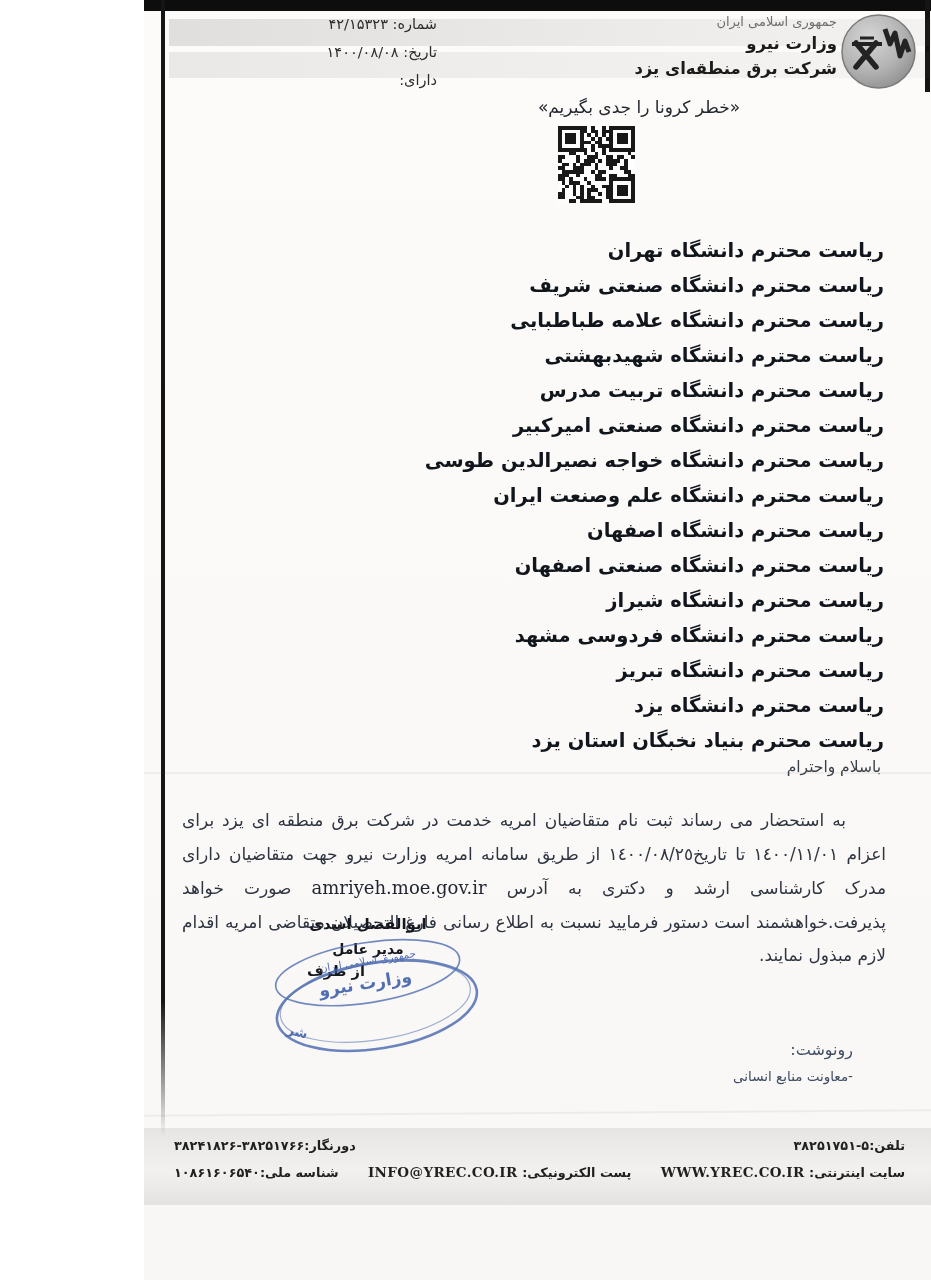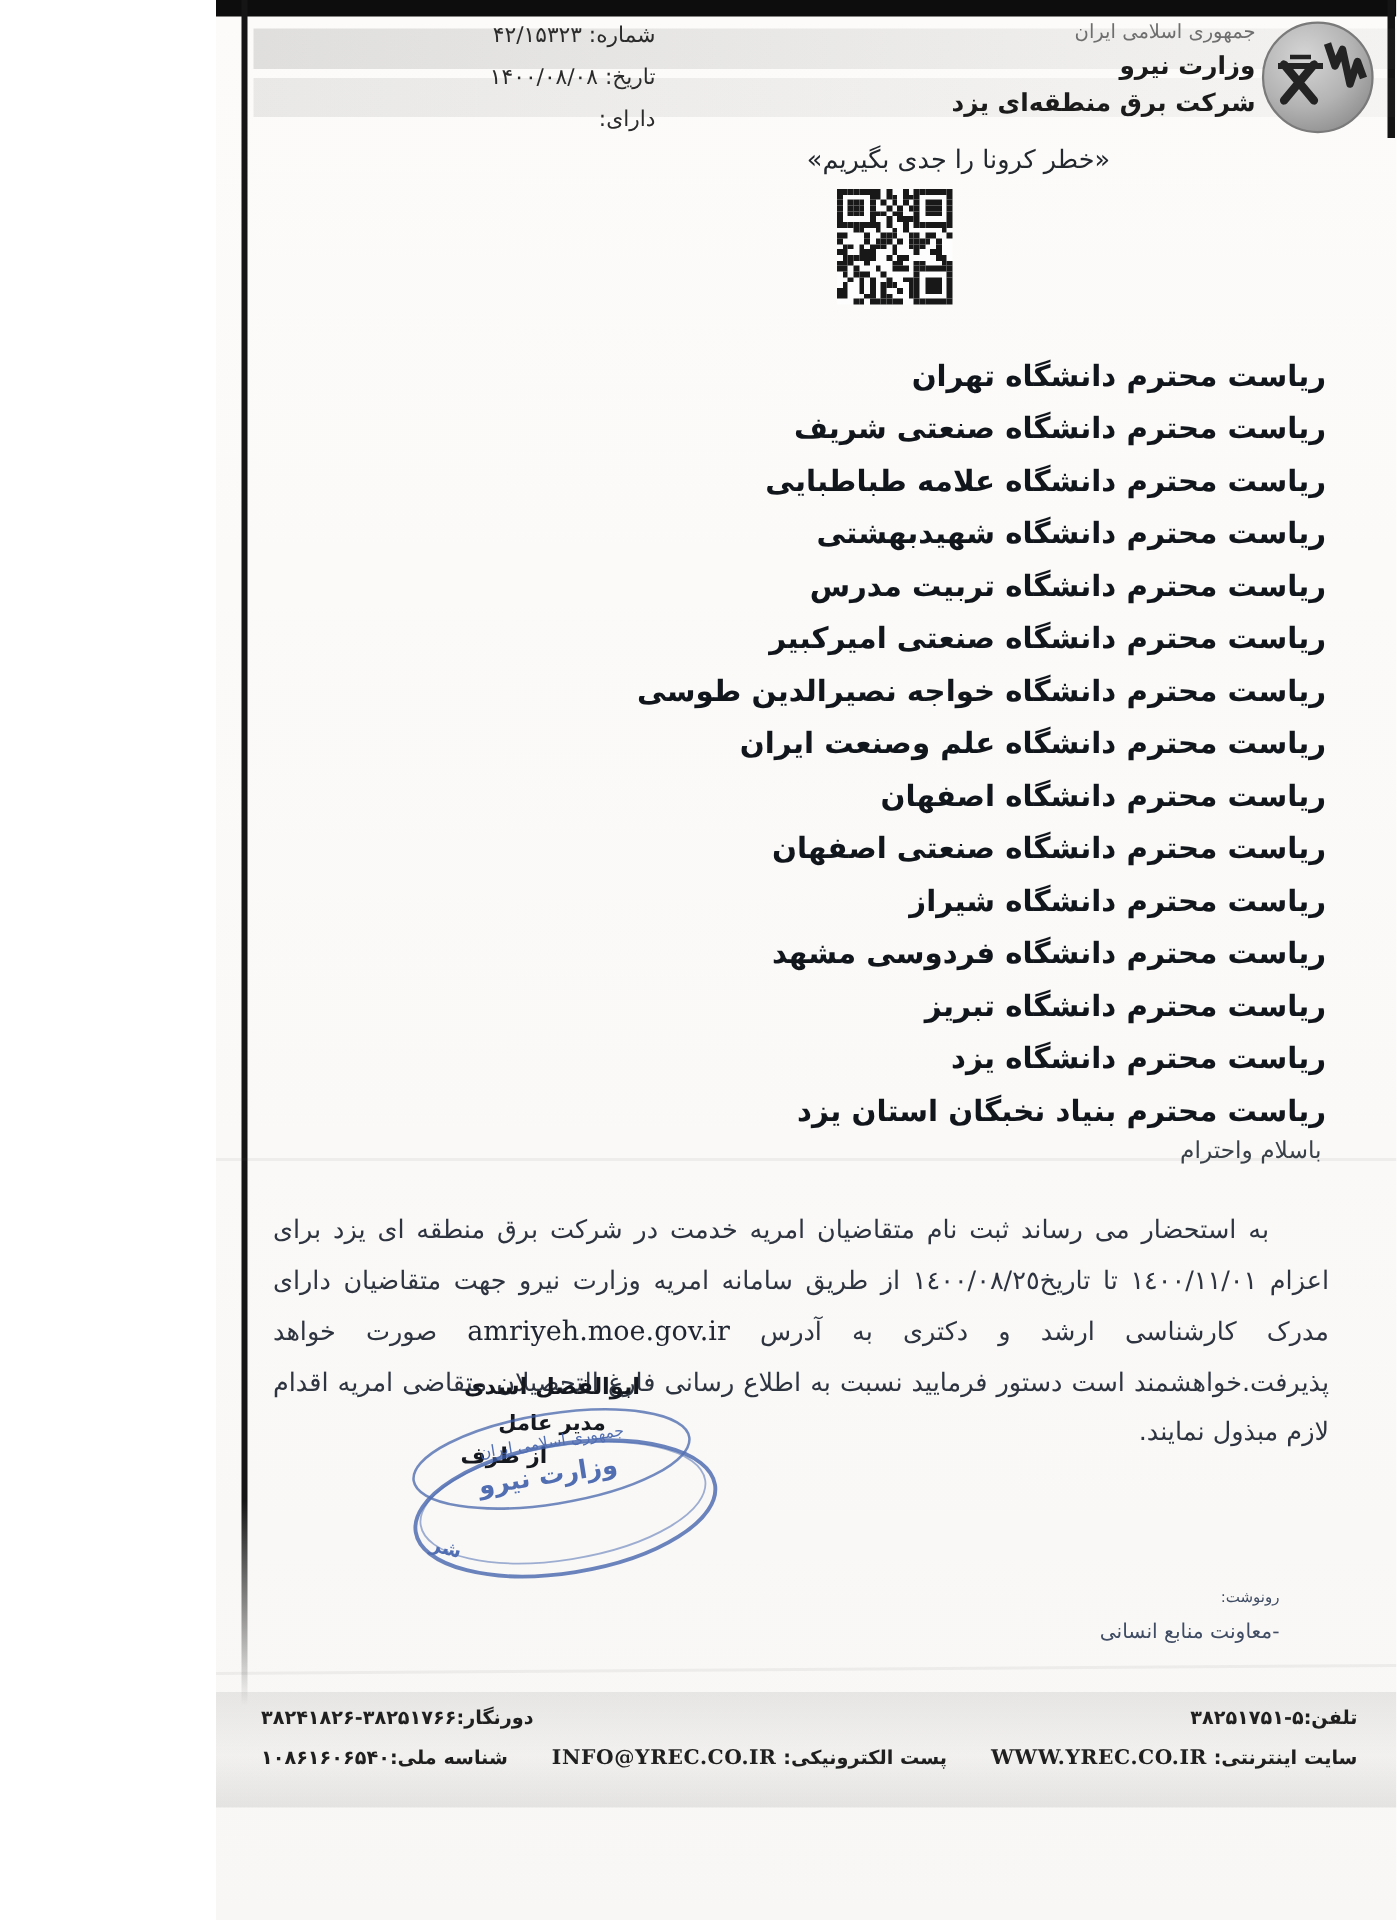--- a/index.html
+++ b/index.html
@@ -48,21 +48,21 @@
   
   .sig-name{position:absolute;left:165px;top:915px;width:118px;text-align:center;
             font-weight:bold;font-size:15px;color:#15181e;}
   .sig-title{position:absolute;left:178px;top:941px;width:92px;text-align:center;
              font-weight:bold;font-size:14px;color:#15181e;}
   .on-behalf{position:absolute;left:163px;top:963px;font-weight:bold;font-size:14.5px;color:#15181e;}
   .stamp{position:absolute;left:118px;top:924px;opacity:.88;}
   .stamp text{font-family:"DejaVu Sans",sans-serif;fill:var(--stamp-blue);}
   
   .cc{position:absolute;right:78px;top:1040px;text-align:right;color:#3f4c63;}
-  .cc .cc-label{font-size:10px;margin-top:20px;}
+  .cc .cc-label{font-size:16px;}
   .cc .cc-item{font-size:13.5px;margin-top:9px;}
   
   .footer-band{position:absolute;left:0;right:0;top:1128px;height:77px;
       background:linear-gradient(180deg,rgba(140,140,140,.17),rgba(160,160,160,.08) 55%,rgba(120,120,120,.16));}
   .footer-line{position:absolute;left:30px;right:26px;display:flex;
       justify-content:space-between;align-items:baseline;
       font-size:12.8px;font-weight:bold;color:#1f1f1f;}
   .fl1{top:1138px;}
   .fl2{top:1164px;}
   .footer-line .latin-val{direction:ltr;unicode-bidi:embed;font-family:"DejaVu Serif",serif;

